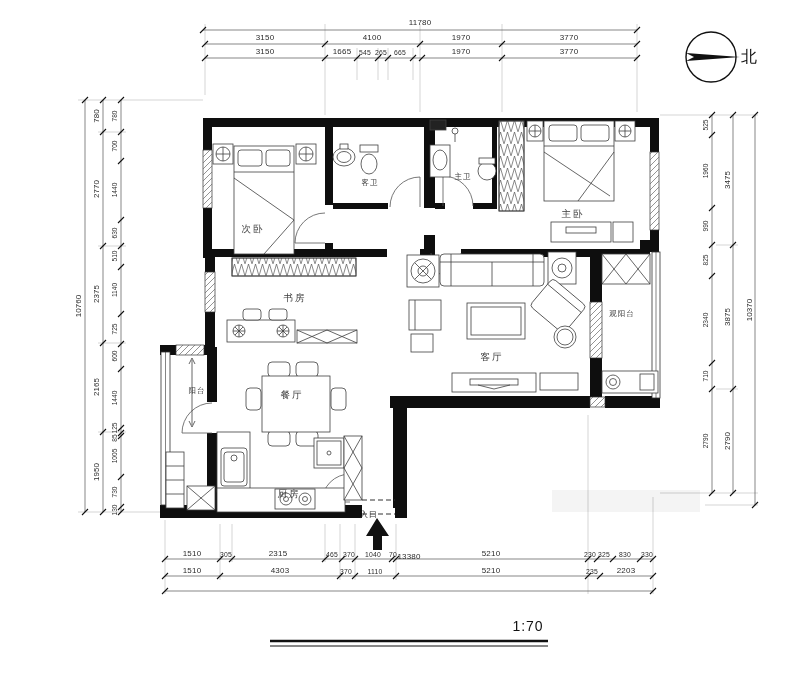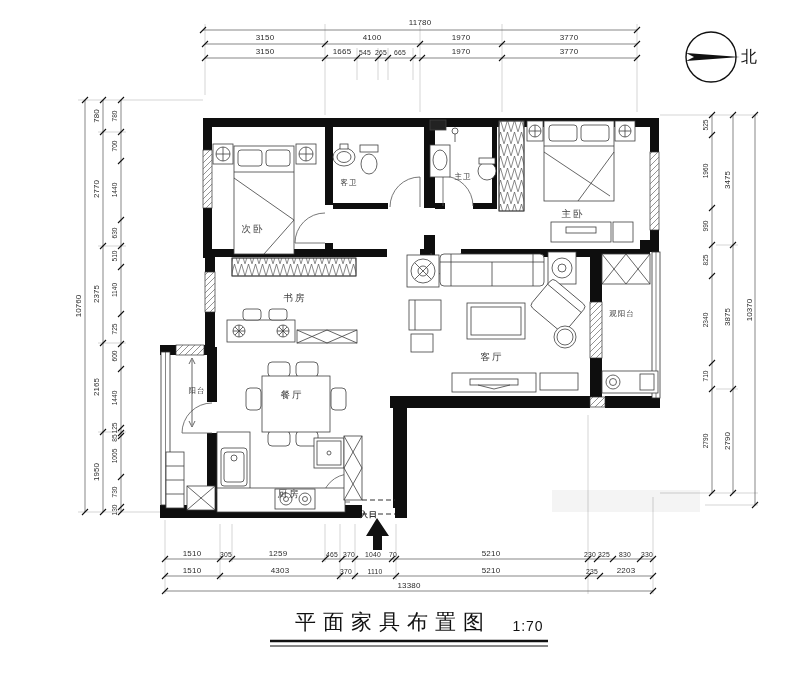--- a/index.html
+++ b/index.html
@@ -14,21 +14,21 @@
   .dv.sm{font-size:6.6px;}
   .room-label{position:absolute;transform:translate(-50%,-50%);font-size:9.5px;color:#3a3a3a;
       letter-spacing:2px;white-space:nowrap;}
   .room-label.tiny{font-size:7.5px;letter-spacing:1px;}
   .title{position:absolute;transform:translate(-50%,-50%);font-size:21px;color:#111;
       letter-spacing:7px;white-space:nowrap;}
   .scale-label{position:absolute;transform:translate(-50%,-50%);font-size:14px;color:#111;
       letter-spacing:1px;}
   .north-label{position:absolute;transform:translate(-50%,-50%);font-size:16px;color:#111;}
   .entry-label{position:absolute;transform:translate(-50%,-50%);font-size:8px;color:#333;
-      letter-spacing:1px;white-space:nowrap;font-weight:bold;}
+      letter-spacing:1px;white-space:nowrap;}
 </style>
 </head>
 <body>
 
 <div class="canvas">
 
 <svg width="800" height="674" viewBox="0 0 800 674">
   <defs>
     <pattern id="hatch" width="6" height="6" patternUnits="userSpaceOnUse">
       <path d="M0,6 L6,0" stroke="#666" stroke-width="0.7" fill="none"></path>
@@ -317,21 +317,21 @@
 
   <g stroke="#111" fill="none">
     <line x1="270" y1="641" x2="548" y2="641" stroke-width="2.6"></line>
     <line x1="270" y1="646" x2="548" y2="646" stroke-width="1"></line>
   </g>
 
   <rect x="552" y="490" width="148" height="22" fill="#000" opacity="0.045"></rect>
 </svg>
 
 <span class="room-label" style="left:253px;top:229px">次卧</span>
-<span class="room-label tiny" style="left:349px;top:183px">客卫</span>
+<span class="room-label tiny" style="left:370px;top:183px">客卫</span>
 <span class="room-label tiny" style="left:463px;top:177px">主卫</span>
 <span class="room-label" style="left:573px;top:214px">主卧</span>
 <span class="room-label" style="left:295px;top:298px">书房</span>
 <span class="room-label" style="left:492px;top:357px">客厅</span>
 <span class="room-label tiny" style="left:622px;top:314px">观阳台</span>
 <span class="room-label" style="left:292px;top:395px">餐厅</span>
 <span class="room-label tiny" style="left:197px;top:391px">阳台</span>
 <span class="room-label" style="left:289px;top:494px">厨房</span>
 <span class="entry-label" style="left:369px;top:514px">入口</span>
 
@@ -343,38 +343,38 @@
 <span class="d" style="left:265px;top:51px">3150</span>
 <span class="d" style="left:342px;top:51px">1665</span>
 <span class="d sm" style="left:365px;top:52px">545</span>
 <span class="d sm" style="left:381px;top:52px">265</span>
 <span class="d sm" style="left:400px;top:52px">665</span>
 <span class="d" style="left:461px;top:51px">1970</span>
 <span class="d" style="left:569px;top:51px">3770</span>
 
 <span class="d" style="left:192px;top:553px">1510</span>
 <span class="d sm" style="left:226px;top:554px">305</span>
-<span class="d" style="left:278px;top:553px">1259</span>
+<span class="d" style="left:278px;top:553px">2315</span>
 <span class="d sm" style="left:332px;top:554px">465</span>
 <span class="d sm" style="left:349px;top:554px">370</span>
 <span class="d sm" style="left:373px;top:554px">1040</span>
 <span class="d sm" style="left:393px;top:554px">70</span>
 <span class="d" style="left:491px;top:553px">5210</span>
 <span class="d sm" style="left:590px;top:554px">230</span>
 <span class="d sm" style="left:604px;top:554px">325</span>
 <span class="d sm" style="left:625px;top:554px">830</span>
 <span class="d sm" style="left:647px;top:554px">330</span>
 <span class="d" style="left:192px;top:570px">1510</span>
 <span class="d" style="left:280px;top:570px">4303</span>
 <span class="d sm" style="left:346px;top:571px">370</span>
 <span class="d sm" style="left:375px;top:571px">1110</span>
 <span class="d" style="left:491px;top:570px">5210</span>
 <span class="d sm" style="left:592px;top:571px">235</span>
 <span class="d" style="left:626px;top:570px">2203</span>
-<span class="d" style="left:409px;top:585px">13380</span>
+<span class="d" style="left:409px;top:556px">13380</span>
 
 <span class="dv" style="left:78px;top:306px">10760</span>
 <span class="dv" style="left:96px;top:116px">780</span>
 <span class="dv" style="left:96px;top:189px">2770</span>
 <span class="dv" style="left:96px;top:294px">2375</span>
 <span class="dv" style="left:96px;top:387px">2165</span>
 <span class="dv" style="left:96px;top:472px">1950</span>
 <span class="dv sm" style="left:114px;top:116px">780</span>
 <span class="dv sm" style="left:114px;top:146px">700</span>
 <span class="dv sm" style="left:114px;top:190px">1440</span>
@@ -396,16 +396,15 @@
 <span class="dv sm" style="left:705px;top:260px">825</span>
 <span class="dv sm" style="left:705px;top:320px">2340</span>
 <span class="dv sm" style="left:705px;top:376px">710</span>
 <span class="dv sm" style="left:705px;top:441px">2790</span>
 <span class="dv" style="left:727px;top:180px">3475</span>
 <span class="dv" style="left:727px;top:317px">3875</span>
 <span class="dv" style="left:727px;top:441px">2790</span>
 <span class="dv" style="left:749px;top:310px">10370</span>
 
 <span class="north-label" style="left:749px;top:57px">北</span>
-<span class="title" style="left:393px;top:622px">平面家具布置图</span>
 <span class="scale-label" style="left:528px;top:626px">1:70</span>
 
 </div>
 
 </body></html>

